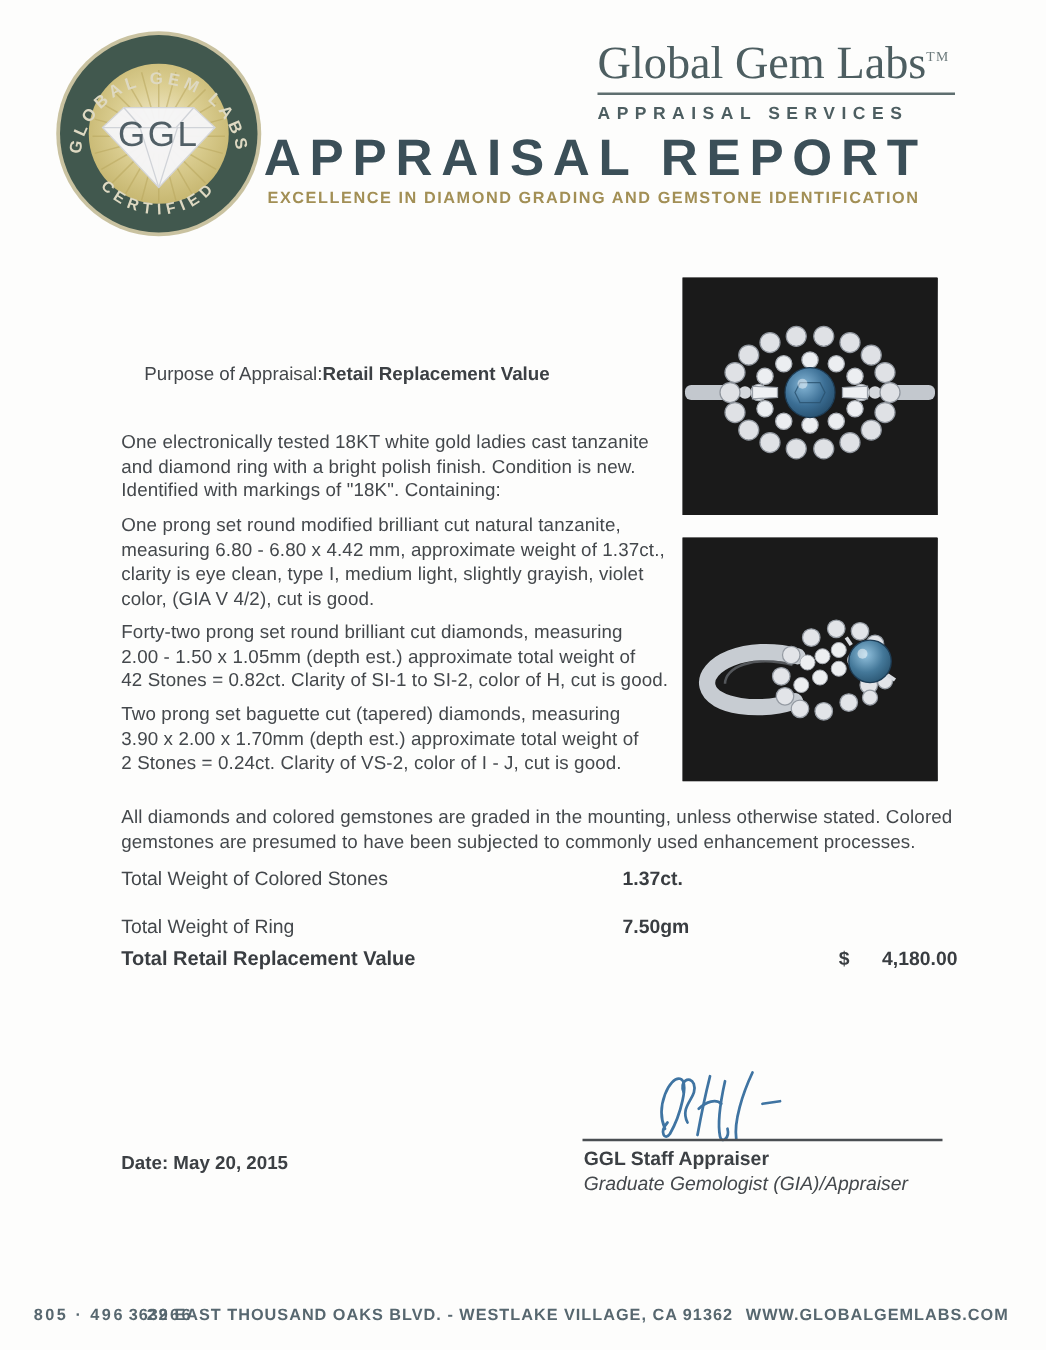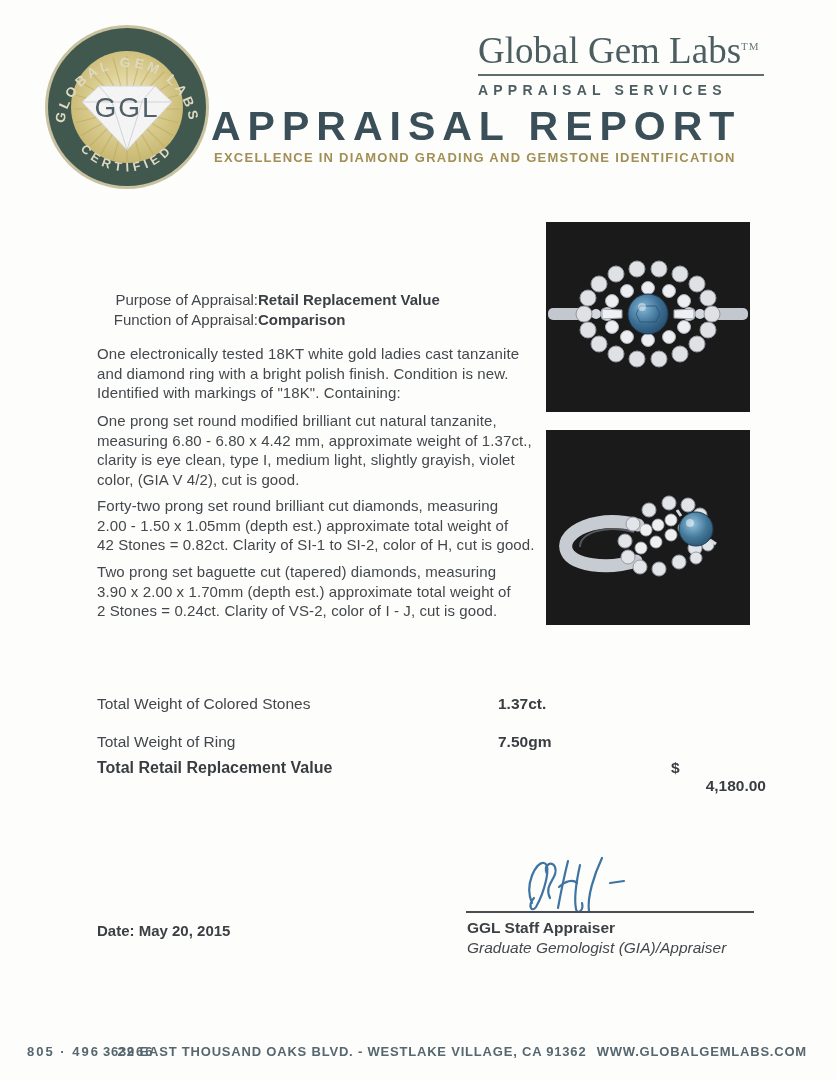--- a/index.html
+++ b/index.html
@@ -51,21 +51,21 @@
   .kv-row .k { display:inline-block; width:161px;text-align:right; }
   .kv-row .v { font-weight:bold; color:#3c4044; }
 
   .t-row { position:absolute; left:97px; font-size:15.5px; white-space:nowrap; }
   .t-row .tl { display:inline-block; width:401px; }
   .t-row .tv { font-weight:bold; color:#393d41; }
 
   .grand-label { position:absolute; left:97px; top:759px; font-size:16px; font-weight:bold; color:#393d41; }
   .grand-cur   { position:absolute; left:671px; top:759px; font-size:15.5px; font-weight:bold; color:#393d41; }
   .grand-amt   { position:absolute; left:686px; top:759px; width:80px; text-align:right;
-                 font-size:15.5px; font-weight:bold; color:#393d41;margin-top:18px; }
+                 font-size:15.5px; font-weight:bold; color:#393d41; }
 
   
   .sig-svg  { position:absolute; left:512px; top:853px; width:130px; height:62px; }
   .sig-line { position:absolute; left:466px; top:911px; width:288px; height:2px; background:#4a4e52; }
   .signer-title { position:absolute; left:467px; top:919px; font-size:15.5px; font-weight:bold; color:#3c4044; }
   .signer-cred  { position:absolute; left:467px; top:939px; font-size:15.5px; font-style:italic; color:#44484c; }
   .date-line    { position:absolute; left:97px;  top:922px; font-size:15px; font-weight:bold; color:#3c4044; }
 
   
   .footer-item { position:absolute; top:1044px; font-size:13px; font-weight:bold;
@@ -242,37 +242,36 @@
       <line x1="135" y1="86" x2="131" y2="80" stroke="#d8dbe0" stroke-width="3"></line>
       <line x1="164" y1="110" x2="170" y2="114" stroke="#d8dbe0" stroke-width="3"></line>
       <circle cx="150" cy="99" r="17" fill="url(#tz2)" stroke="#1d3c55" stroke-width="1"></circle>
       <circle cx="144" cy="93" r="4" fill="#ffffff" opacity="0.5"></circle>
     </svg>
   </div>
 
   <div class="kv-row" style="top:291px">
     <span class="k">Purpose of Appraisal:</span><span class="v">Retail Replacement Value</span>
   </div>
-  <div class="kv-row" style="top:311px">
-    <span class="k">Function of Appraisal:</span><span class="v">Comparison</span>
-  </div>
 
   <p class="para" style="top:344px; width:440px">One electronically tested 18KT white gold ladies cast tanzanite
 and diamond ring with a bright polish finish. Condition is new.
 Identified with markings of "18K".  Containing:</p>
   <p class="para" style="top:411px; width:440px">One prong set round modified brilliant cut natural tanzanite,
 measuring 6.80 - 6.80 x 4.42 mm, approximate weight of 1.37ct.,
 clarity is eye clean, type I, medium light, slightly grayish, violet
 color, (GIA V 4/2), cut is good.</p>
   <p class="para" style="top:496px; width:450px">Forty-two prong set round brilliant cut diamonds, measuring
 2.00 - 1.50 x 1.05mm (depth est.) approximate total weight of
 42 Stones = 0.82ct. Clarity of SI-1 to SI-2, color of H, cut is good.</p>
   <p class="para" style="top:562px; width:450px">Two prong set baguette cut (tapered) diamonds, measuring
 3.90 x 2.00 x 1.70mm (depth est.) approximate total weight of
 2 Stones = 0.24ct. Clarity of VS-2, color of I - J, cut is good.</p>
+  <p class="para" style="top:644px; width:680px">All diamonds and colored gemstones are graded in the mounting, unless otherwise stated. Colored
+gemstones are presumed to have been subjected to commonly used enhancement processes.</p>
 
   <div class="t-row" style="top:695px">
     <span class="tl">Total Weight of Colored Stones</span><span class="tv">1.37ct.</span>
   </div>
   <div class="t-row" style="top:733px">
     <span class="tl">Total Weight of Ring</span><span class="tv">7.50gm</span>
   </div>
 
   <div class="grand-label">Total Retail Replacement Value</div>
   <div class="grand-cur">$</div>

